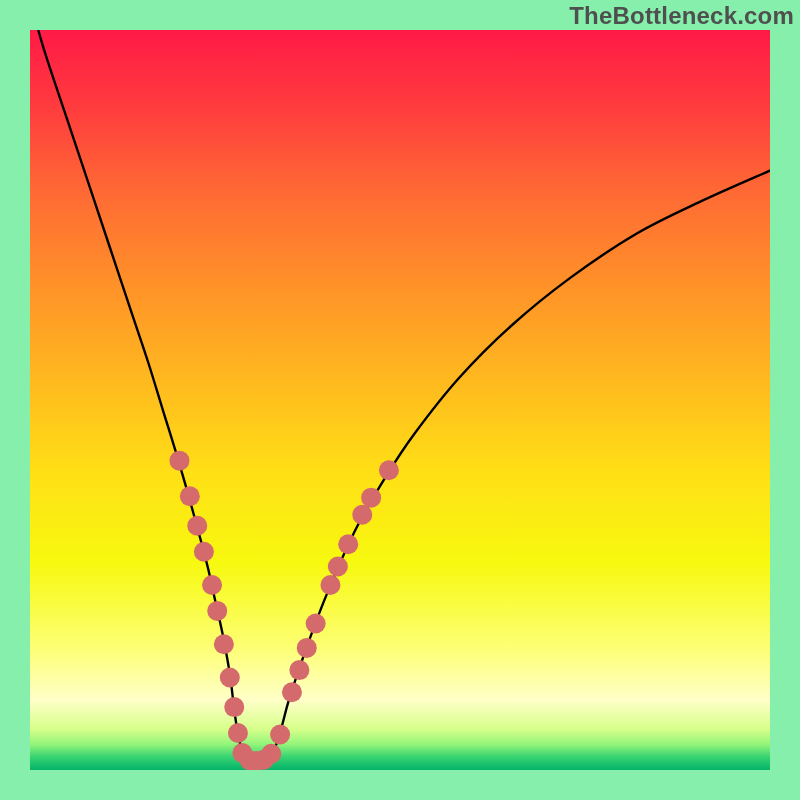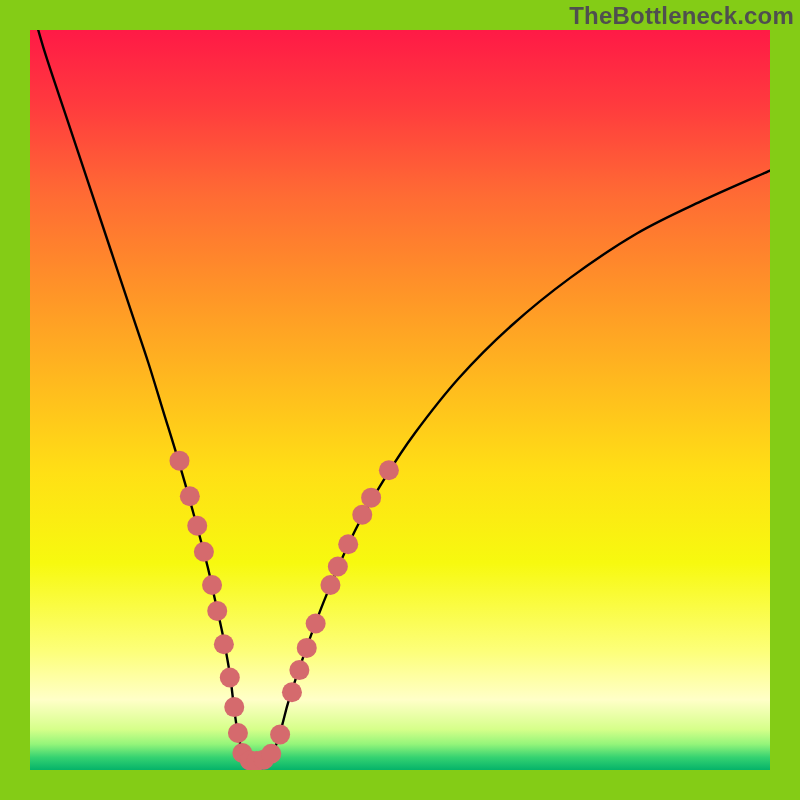--- a/index.html
+++ b/index.html
@@ -8,21 +8,21 @@
     width: 800px;
     height: 800px;
     overflow: hidden;
     background: #000;
     font-family: Arial, Helvetica, sans-serif;
   }
   .outer {
     position: relative;
     width: 800px;
     height: 800px;
-    background: #84cc16;
+    background: #86efac;
   }
   .plot {
     position: absolute;
     left: 30px;
     top: 30px;
     width: 740px;
     height: 740px;
   }
   .watermark {
     position: absolute;

